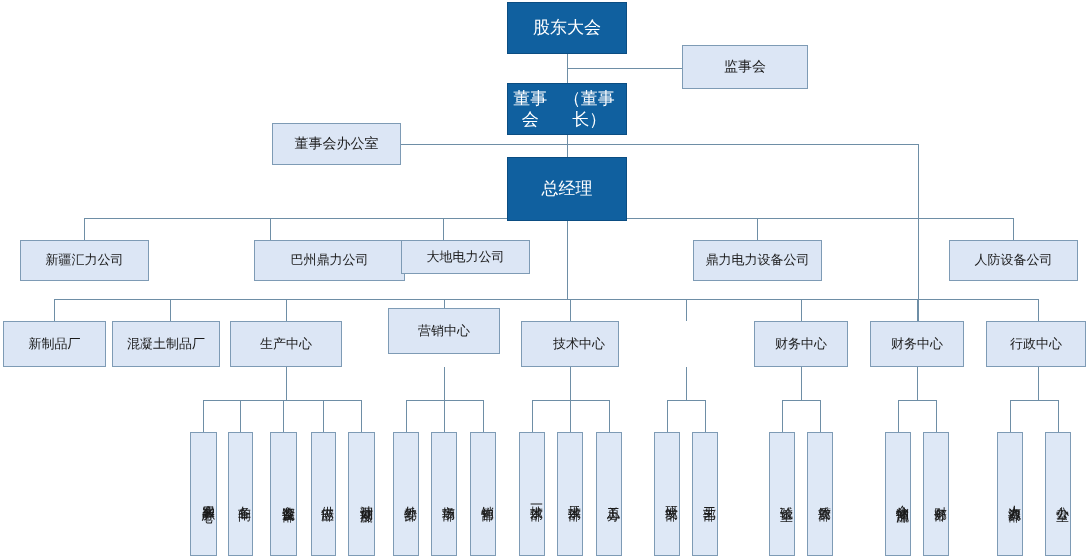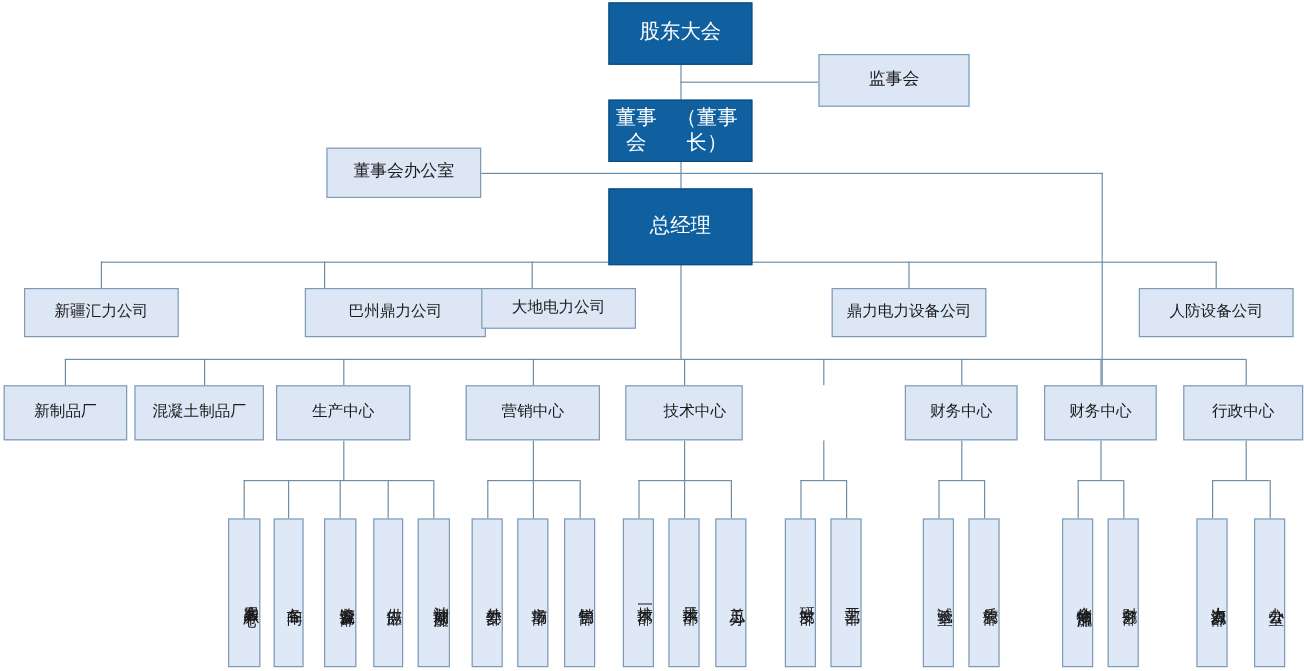--- a/index.html
+++ b/index.html
@@ -153,21 +153,21 @@
 
   <div class="node unit" style="left:20px; top:240px; width:129px; height:41px;">新疆汇力公司</div>
   <div class="node unit" style="left:206px; top:240px; width:151px; height:41px;margin-left:48px;">巴州鼎力公司</div>
   <div class="node unit" style="left:401px; top:240px; width:129px; height:34px;">大地电力公司</div>
   <div class="node unit" style="left:693px; top:240px; width:129px; height:41px;">鼎力电力设备公司</div>
   <div class="node unit" style="left:949px; top:240px; width:129px; height:41px;">人防设备公司</div>
 
   <div class="node unit" style="left:3px; top:321px; width:103px; height:46px;">新制品厂</div>
   <div class="node unit" style="left:112px; top:321px; width:108px; height:46px;">混凝土制品厂</div>
   <div class="node unit" style="left:230px; top:321px; width:112px; height:46px;">生产中心</div>
-  <div class="node unit" style="left:388px; top:321px; width:112px; height:46px;">营销中心</div>
+  <div class="node unit" style="left:388px; top:308px; width:112px; height:46px;">营销中心</div>
   <div class="node unit" style="left:521px; top:321px; width:98px; height:46px;padding-left:18px;">技术中心</div>
   <div class="node unit" style="left:754px; top:321px; width:94px; height:46px;">财务中心</div>
   <div class="node unit" style="left:870px; top:321px; width:94px; height:46px;">财务中心</div>
   <div class="node unit" style="left:986px; top:321px; width:100px; height:46px;">行政中心</div>
 
   <div class="node leaf" style="left:190px; top:432px; width:27px; height:124px;">客户服务中心</div>
   <div class="node leaf" style="left:228px; top:432px; width:25px; height:124px;">各车间</div>
   <div class="node leaf" style="left:270px; top:432px; width:27px; height:124px;">安监设备部</div>
   <div class="node leaf" style="left:311px; top:432px; width:25px; height:124px;">供应部</div>
   <div class="node leaf" style="left:348px; top:432px; width:27px; height:124px;">计划调度部</div>

